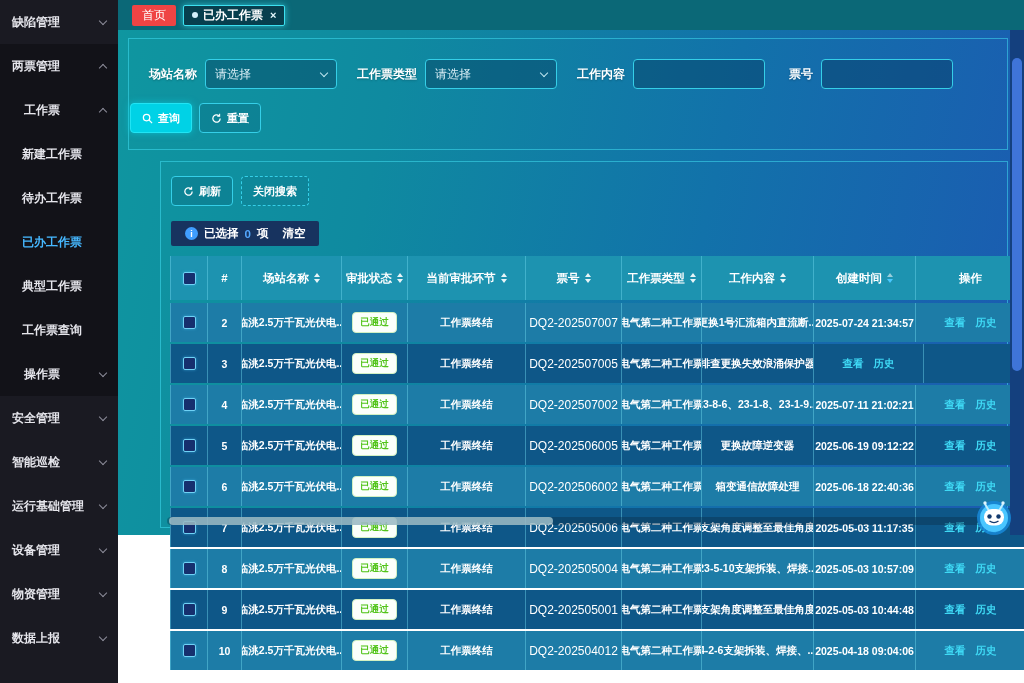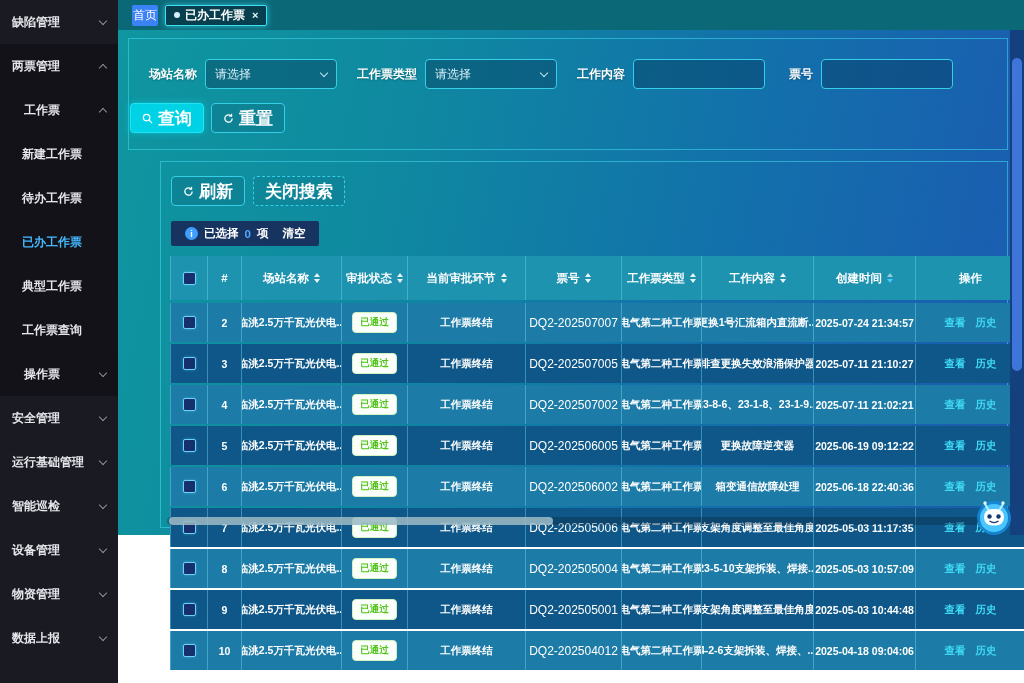--- a/index.html
+++ b/index.html
@@ -16,22 +16,22 @@
   .sb-item.lv2 { padding-left:24px; }
   .sb-item.lv3 { padding-left:22px; }
   .sb-item.active .sb-label { color:#46b8ff; }
   .chev { width:6px; height:6px; border-right:1.5px solid #8d8d9a; border-bottom:1.5px solid #8d8d9a; display:inline-block; }
   .chev.down { transform:rotate(45deg); margin-top:-3px; }
   .chev.up { transform:rotate(-135deg); margin-top:3px; }
 
   
   .main { flex:1; display:flex; flex-direction:column; }
   .tabbar { height:30px; background:#0b6877; display:flex; align-items:center; gap:7px; padding-left:14px; }
-  .tab { height:21px; display:inline-flex; align-items:center; padding:0 1px; font-size:12px; color:#fff;
-    background:#3b82f6; border-radius:2px; cursor:pointer; }
+  .tab { height:21px; display:inline-flex; align-items:center; padding:0 10px; font-size:12px; color:#fff;
+    background:#ef4444; border-radius:2px; cursor:pointer; }
   .tab.active { background:#073f4e; border:1px solid #3ce0f0; box-shadow:0 0 6px rgba(60,224,240,.7);
     font-weight:700; gap:5px; padding:0 8px; }
   .tab-dot { width:6px; height:6px; border-radius:50%; background:#d4f0fb; display:inline-block; }
   .tab-close { font-size:11px; color:#e8fbff; margin-left:2px; line-height:1; }
 
   .content { position:relative; height:505px;
     background:linear-gradient(102deg,#0f96a0 0%,#0f8aa0 28%,#1272aa 62%,#1c59b2 100%); }
 
   .panel { position:absolute; left:10px; right:16px; border:1px solid rgba(64,220,240,.55); }
   .filter-panel { top:8px; height:112px; }
@@ -42,21 +42,21 @@
   .flabel { color:#fff; font-size:12px; font-weight:700; white-space:nowrap; margin-right:8px;
     text-shadow:0 1px 2px rgba(0,0,0,.25); }
   .select, .tinput { width:132px; height:30px; border:1px solid #35cfe8; border-radius:4px;
     background:rgba(6,52,84,.40); color:#d9eef6; font-size:12px; }
   .select { display:flex; align-items:center; justify-content:space-between; padding:0 9px; margin-right:20px; cursor:pointer; }
   .schev { width:6px; height:6px; border-right:1.5px solid #bfe6f0; border-bottom:1.5px solid #bfe6f0;
     transform:rotate(45deg); margin-top:-3px; }
   .tinput { padding:0 8px; margin-right:24px; outline:none; }
   .btn-row { display:flex; gap:7px; margin-top:14px; padding-left:1px; }
   .btn { height:30px; display:inline-flex; align-items:center; gap:5px; padding:0 11px;
-    font-size:17px; font-weight:700; color:#fff; border-radius:4px; cursor:pointer; }
+    font-size:11px; font-weight:700; color:#fff; border-radius:4px; cursor:pointer; }
   .btn-primary { background:#00d2e6; border:1px solid #21e4f4; box-shadow:0 0 7px rgba(0,220,240,.55); }
   .btn-ghost { background:rgba(8,70,100,.18); border:1px solid #35cfe8; }
   .btn-dashed { background:rgba(8,70,100,.10); border:1px dashed #35cfe8; }
 
   
   .toolbar { display:flex; gap:8px; padding:14px 0 0 10px; }
   .selection-bar { display:inline-flex; align-items:center; gap:6px; height:25px; margin:15px 0 0 10px;
     background:#17335f; border-radius:2px; padding:0 14px; color:#fff; font-size:11.5px; font-weight:700; }
   .info-i { width:13px; height:13px; border-radius:50%; background:#409eff; color:#fff; font-size:9px;
     font-weight:700; display:inline-flex; align-items:center; justify-content:center; font-style:normal; }
@@ -131,25 +131,25 @@
       </div>
       <div class="sb-item lv2 grp">
         <span class="sb-label">操作票</span>
         <span class="chev down"></span>
       </div>
       <div class="sb-item lv1">
         <span class="sb-label">安全管理</span>
         <span class="chev down"></span>
       </div>
       <div class="sb-item lv1">
+        <span class="sb-label">智能巡检</span>
+        <span class="chev down"></span>
+      </div>
+      <div class="sb-item lv1">
         <span class="sb-label">运行基础管理</span>
-        <span class="chev down"></span>
-      </div>
-      <div class="sb-item lv1">
-        <span class="sb-label">智能巡检</span>
         <span class="chev down"></span>
       </div>
       <div class="sb-item lv1">
         <span class="sb-label">设备管理</span>
         <span class="chev down"></span>
       </div>
       <div class="sb-item lv1">
         <span class="sb-label">物资管理</span>
         <span class="chev down"></span>
       </div>
@@ -315,21 +315,20 @@
                 </div>
                 <div class="cell" style="width:34px">3</div>
                 <div class="cell" style="width:100px">临洮2.5万千瓦光伏电...</div>
                 <div class="cell" style="width:66px">
                   <span class="badge">已通过</span>
                 </div>
                 <div class="cell" style="width:118px">工作票终结</div>
                 <div class="cell mono" style="width:96px">DQ2-202507005</div>
                 <div class="cell" style="width:80px">电气第二种工作票</div>
                 <div class="cell" style="width:112px">排查更换失效浪涌保护器</div>
-                <div class="cell" style="width:102px">2025-07-11 21:10:27</div>
                 <div class="cell" style="width:110px">
                   <span class="link">查看</span>
                   <span class="link">历史</span>
                 </div>
               </div>
               <div class="trow light">
                 <div class="cell" style="width:38px">
                   <span class="checkbox"></span>
                 </div>
                 <div class="cell" style="width:34px">4</div>

